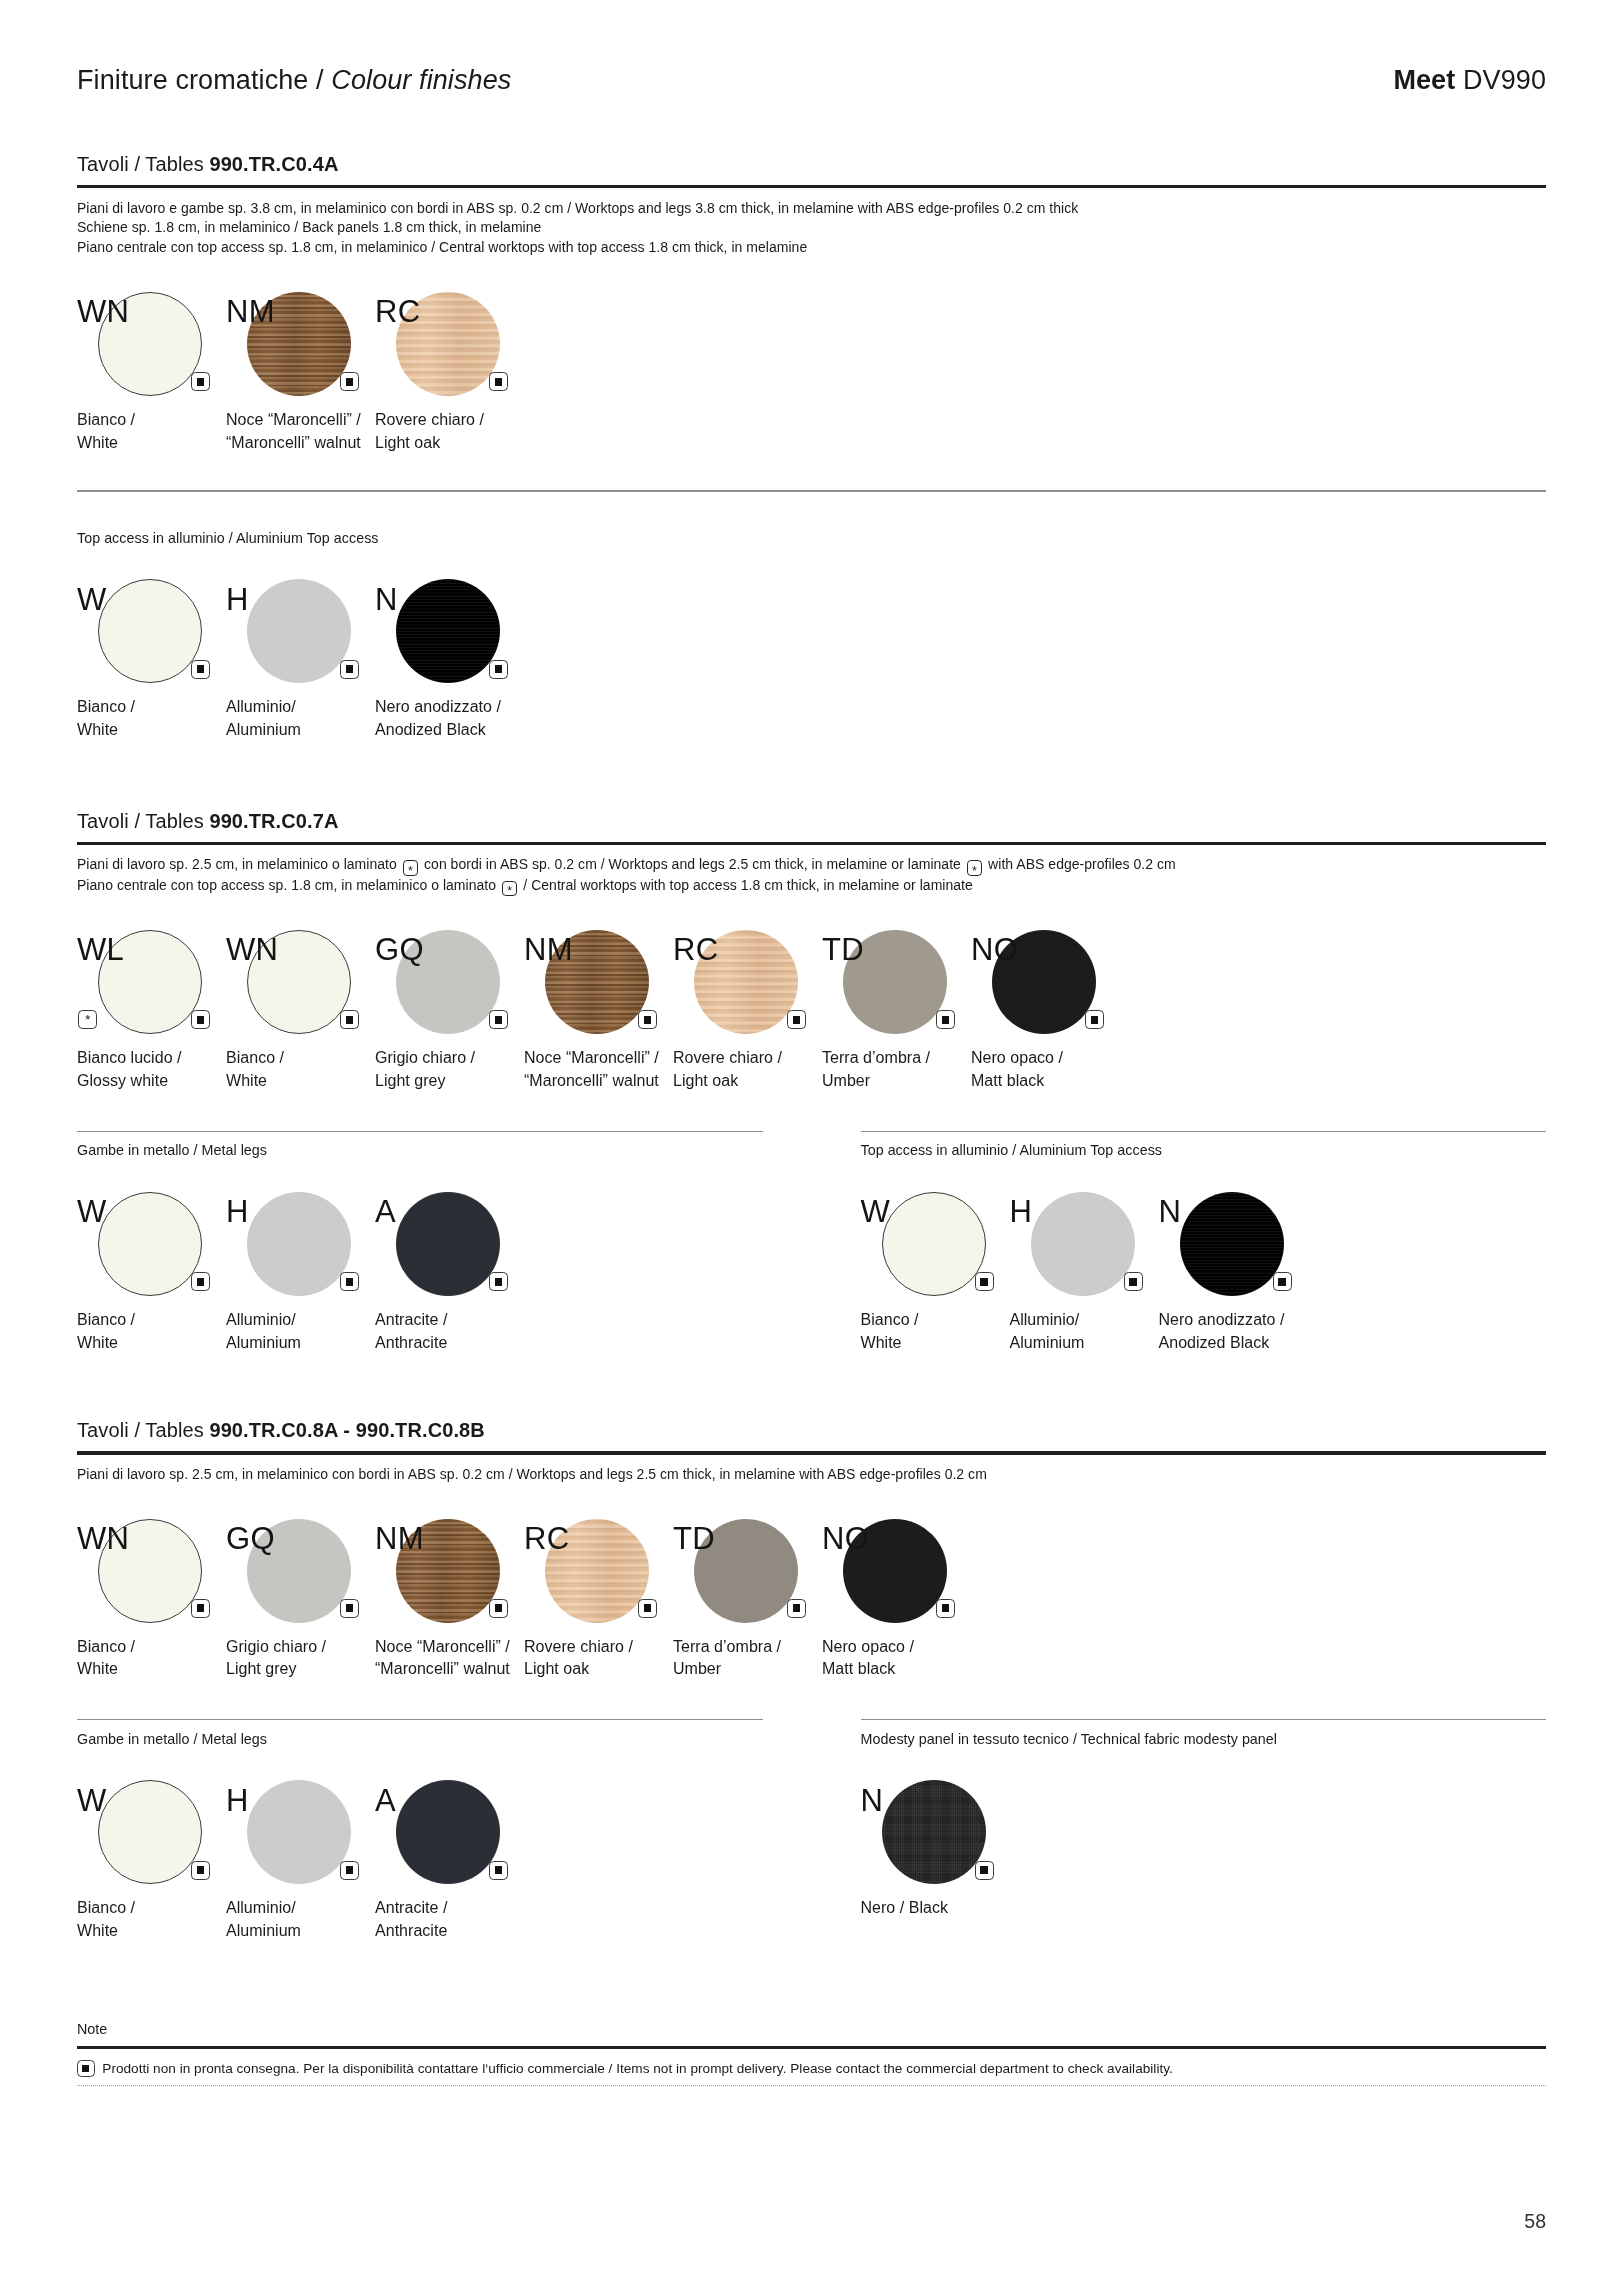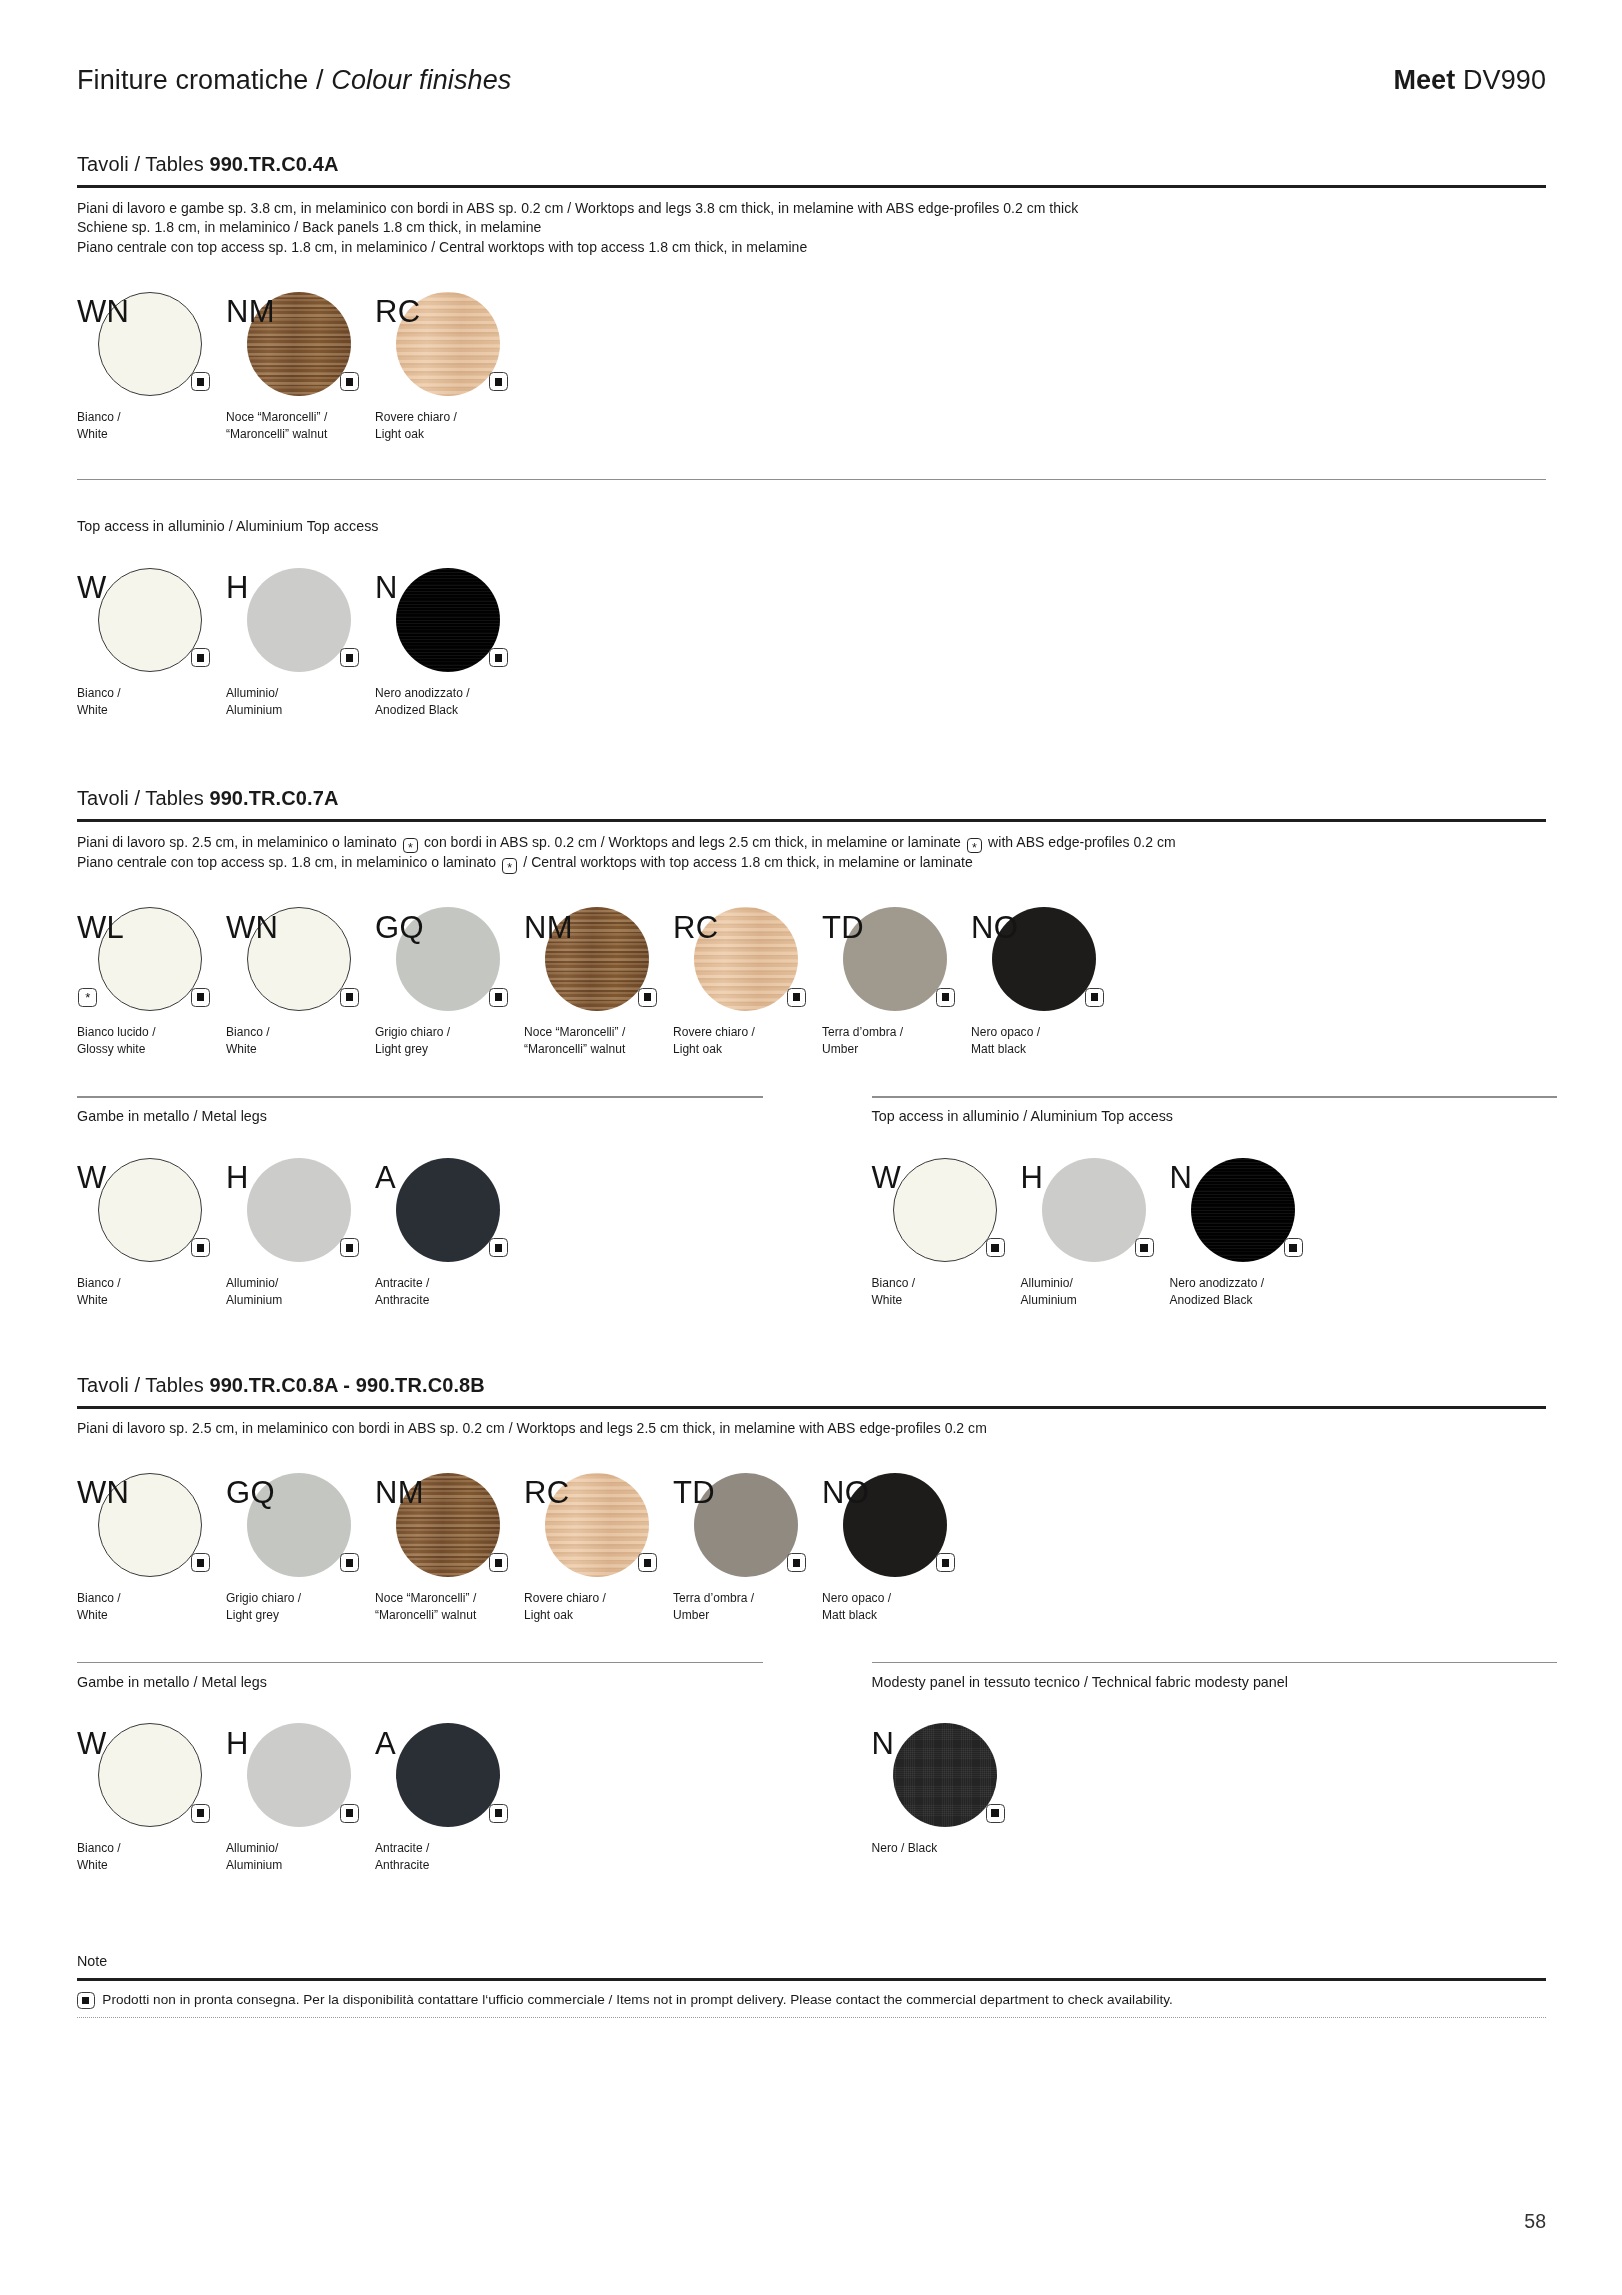--- a/index.html
+++ b/index.html
@@ -75,21 +75,21 @@
     background: #ffffff;
     display: flex; align-items: center; justify-content: center;
     z-index: 4;
   }
   .badge i { display: block; width: 7.8px; height: 7.8px; background: #121212; }
   .badge.br { left: 114px; top: 92px; }
   .badge.bl { left: 1.3px;  top: 92px; }
   .badge.ast-badge i { width: auto; height: auto; background: none; font-size: 13px; line-height: 9px; color: #121212; font-style: normal; }
 
   .caption {
-    margin-top: 11.7px; font-size: 12px; line-height: 1.42; letter-spacing: 0.03px;
+    margin-top: 11.7px; font-size: 16px; line-height: 1.42; letter-spacing: 0.03px;
     white-space: nowrap;
   }
 
   
   .tex-walnut {
     background:
       repeating-linear-gradient(0deg,
         rgba(60,32,14,.30) 0px, rgba(60,32,14,.30) 1.3px,
         rgba(255,236,205,.20) 1.9px, rgba(255,236,205,.20) 3.9px,
         rgba(70,40,18,.16) 4.5px, rgba(70,40,18,.16) 7.1px,
@@ -113,21 +113,21 @@
   }
   .tex-fabric {
     background:
       repeating-linear-gradient(0deg, rgba(255,255,255,.05) 0 0.6px, rgba(0,0,0,0) 0.6px 1.9px),
       repeating-linear-gradient(90deg, rgba(255,255,255,.05) 0 0.6px, rgba(0,0,0,0) 0.6px 1.9px),
       #242424;
   }
 
   
   .sub { margin-top: 38px; }
-  .sub-cols { display: flex; gap: 11px; margin-top: 38px; }
+  .sub-cols { display: flex; gap: 0; margin-top: 38px; }
   .sub-col { flex: 0 0 50%; }
   .sub-col.right { padding-left: 49px; }
   .sub-col.left { padding-right: 49px; }
   .sub-title { font-size: 14.3px; letter-spacing: 0.03px; margin-top: 10.4px; white-space: nowrap; }
   .sub-rule { height: 1.3px; background: #8e8e8e; }
 
   .single-rule { height: 1.3px; background: #8e8e8e; margin-top: 36px; }
 
   
   .note { margin-top: 78px; }

